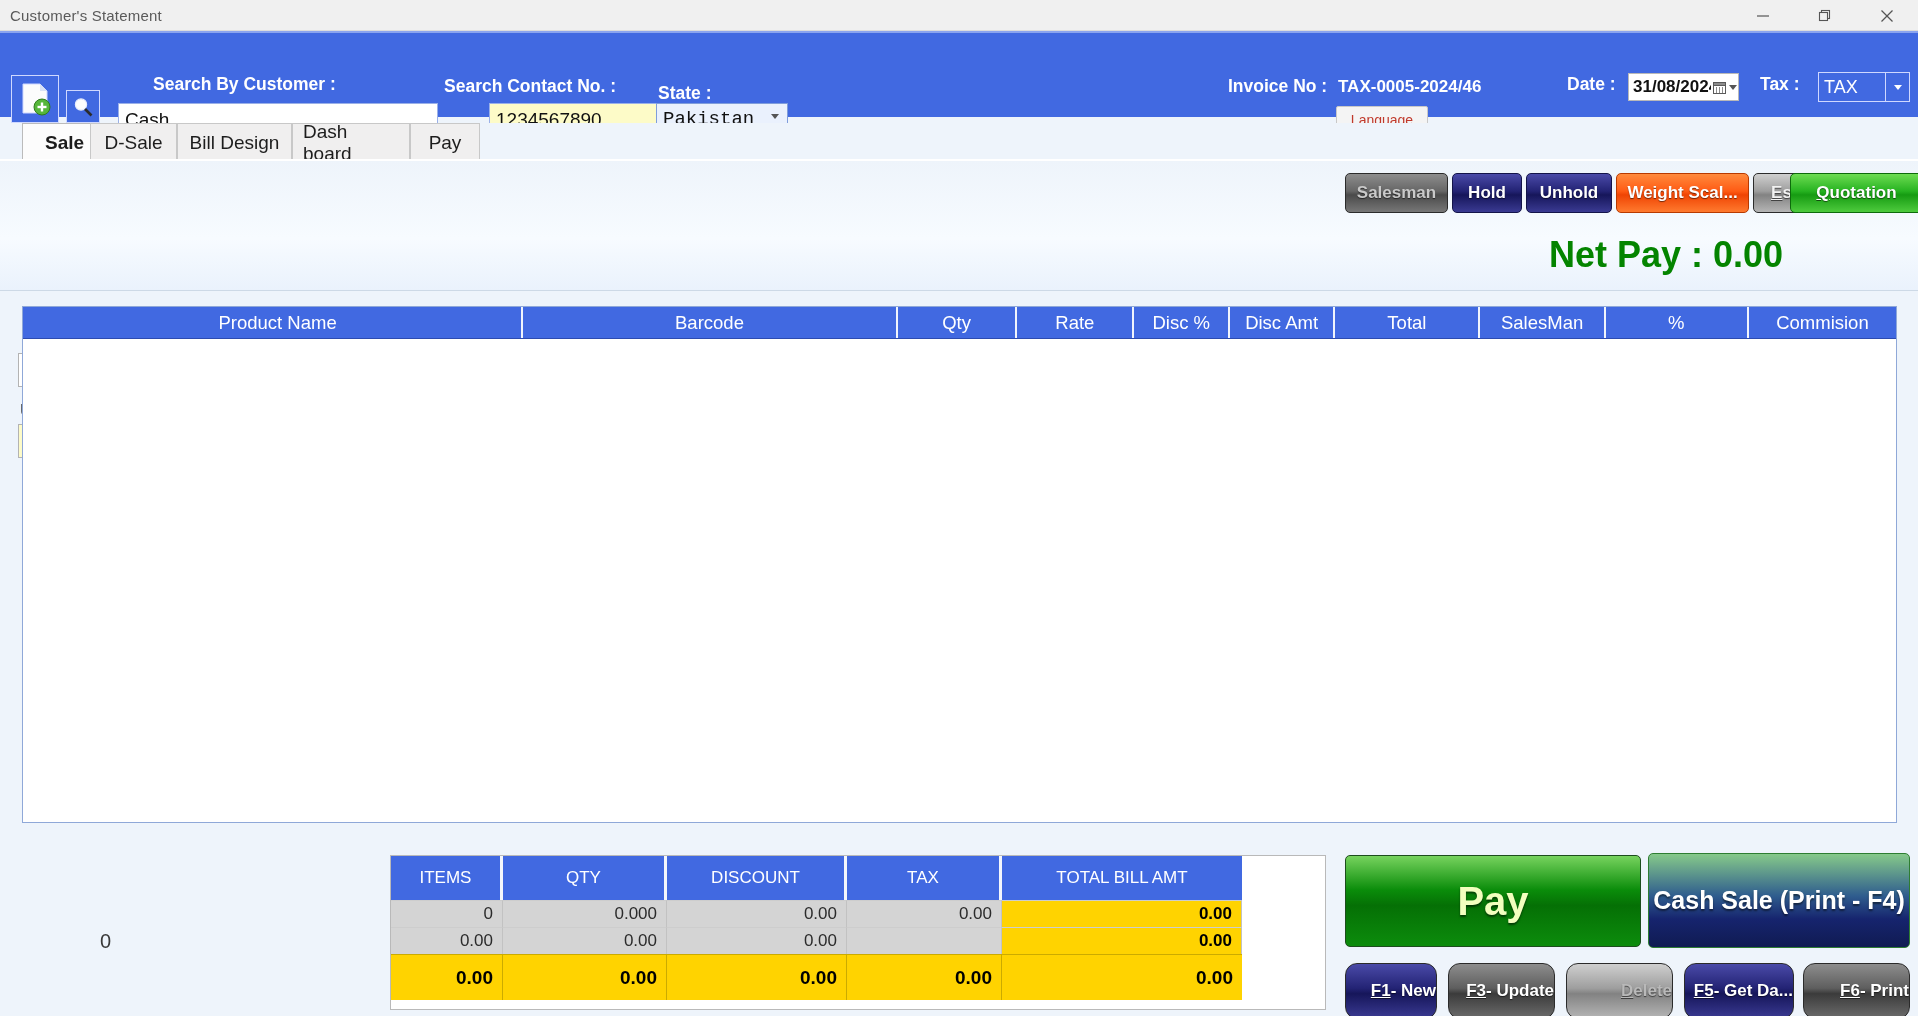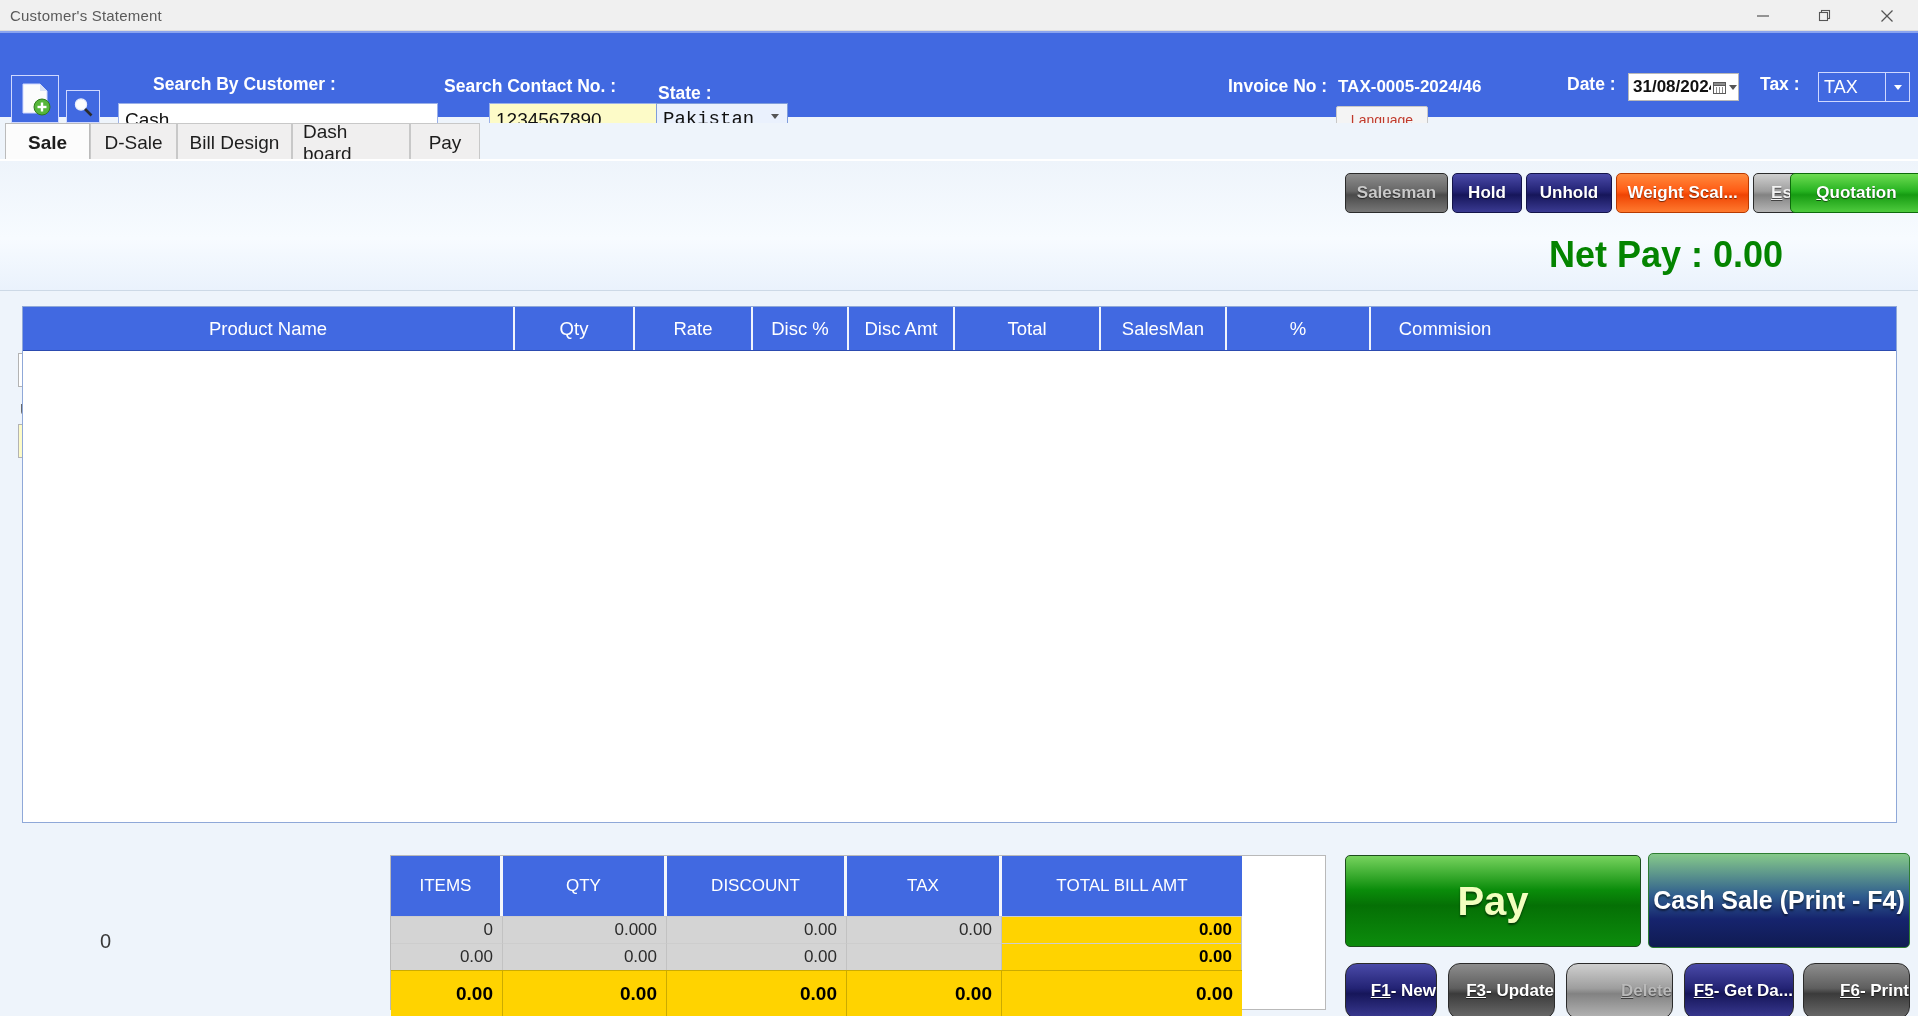--- a/index.html
+++ b/index.html
@@ -156,38 +156,39 @@
     color:#048400; font-weight:bold; font-size:36px; text-align:center;
     white-space:nowrap;
   }
 
   
   .grid-wrap{
     position:absolute; left:22px; top:306px; width:1875px; height:517px;
     background:#ffffff; border:1px solid #8fa8d8;
   }
   .grid-head{
-    display:flex; height:44px; background:#4169e1;
+    display:flex; height:32px; background:#4169e1;
     border-bottom:1px solid #2c4bb0;
+    padding-left:11px;
   }
   .gh{
     display:flex; align-items:center; justify-content:center;
     color:#fff; font-size:18.5px; border-right:2px solid #f0f4fc;
     height:100%; overflow:hidden; white-space:nowrap;
   }
   .gh:last-child{ border-right:none; }
   .grid-body{ height:470px; background:#fff; }
 
   
   .sumtable{
     position:absolute; left:390px; top:855px; width:936px; height:155px;
     border:1px solid #b9b9b9; background:#fff;
   }
   .sum-row{ display:flex; }
-  .sum-head{ height:60px; }
+  .sum-head{ height:44px; }
   .sum-head .sc{
     background:#4169e1; color:#fff; font-size:17px; font-weight:normal;
     display:flex; align-items:center; justify-content:center;
     border-right:3px solid #f3f6fc;
   }
   .sum-head .sc:last-child{ border-right:none; }
   .sum-data{ height:27px; }
   .sum-data .sc{
     display:flex; align-items:center; justify-content:flex-end;
     padding-right:9px; font-size:17px; color:#2b2b2b; background:#d4d4d4;
@@ -307,21 +308,21 @@
     <div class="hdr-label" id="taxLbl">Tax :</div>
     <div id="taxSel">
       <span>TAX</span>
       <span class="sq">
         <span style="width:0;height:0;border-left:4px solid transparent;border-right:4px solid transparent;border-top:5px solid #fff;"></span>
       </span>
     </div>
   </div>
 
   <div class="tabstrip">
-    <div class="tab active" style="left:5px;width:85px;">Sale</div>
+    <div class="tab active" style="left:22px;width:85px;">Sale</div>
     <div class="tab" style="left:90px;width:87px;">D-Sale</div>
     <div class="tab" style="left:177px;width:115px;">Bill Design</div>
     <div class="tab" style="left:292px;width:118px;">Dash board</div>
     <div class="tab" style="left:410px;width:70px;">Pay</div>
   </div>
   <div class="tab-underline"></div>
 
   <div class="form-panel">
 
     <div style="position:absolute;left:102px;top:176px;">
@@ -437,20 +438,21 @@
   <div class="tbtn g-green" style="left:1790px;width:133px;top:173px;">
     <span class="u">Q</span>
       <span>uotation</span>
   </div>
 
   <div id="netpay">Net Pay : 0.00</div>
 
   <div class="grid-wrap">
     <div class="grid-head" id="gridHead">
         <div class="gh" style="width: 492px;">Product Name</div>
+        <div class="gh" style="width: 377px;">Barcode</div>
         <div class="gh" style="width: 120px;">Qty</div>
         <div class="gh" style="width: 118px;">Rate</div>
         <div class="gh" style="width: 96px;">Disc %</div>
         <div class="gh" style="width: 106px;">Disc Amt</div>
         <div class="gh" style="width: 146px;">Total</div>
         <div class="gh" style="width: 126px;">SalesMan</div>
         <div class="gh" style="width: 144px;">%</div>
         <div class="gh" style="width: 148px;">Commision</div>
       </div>
     <div class="grid-body" id="gridBody"></div>

